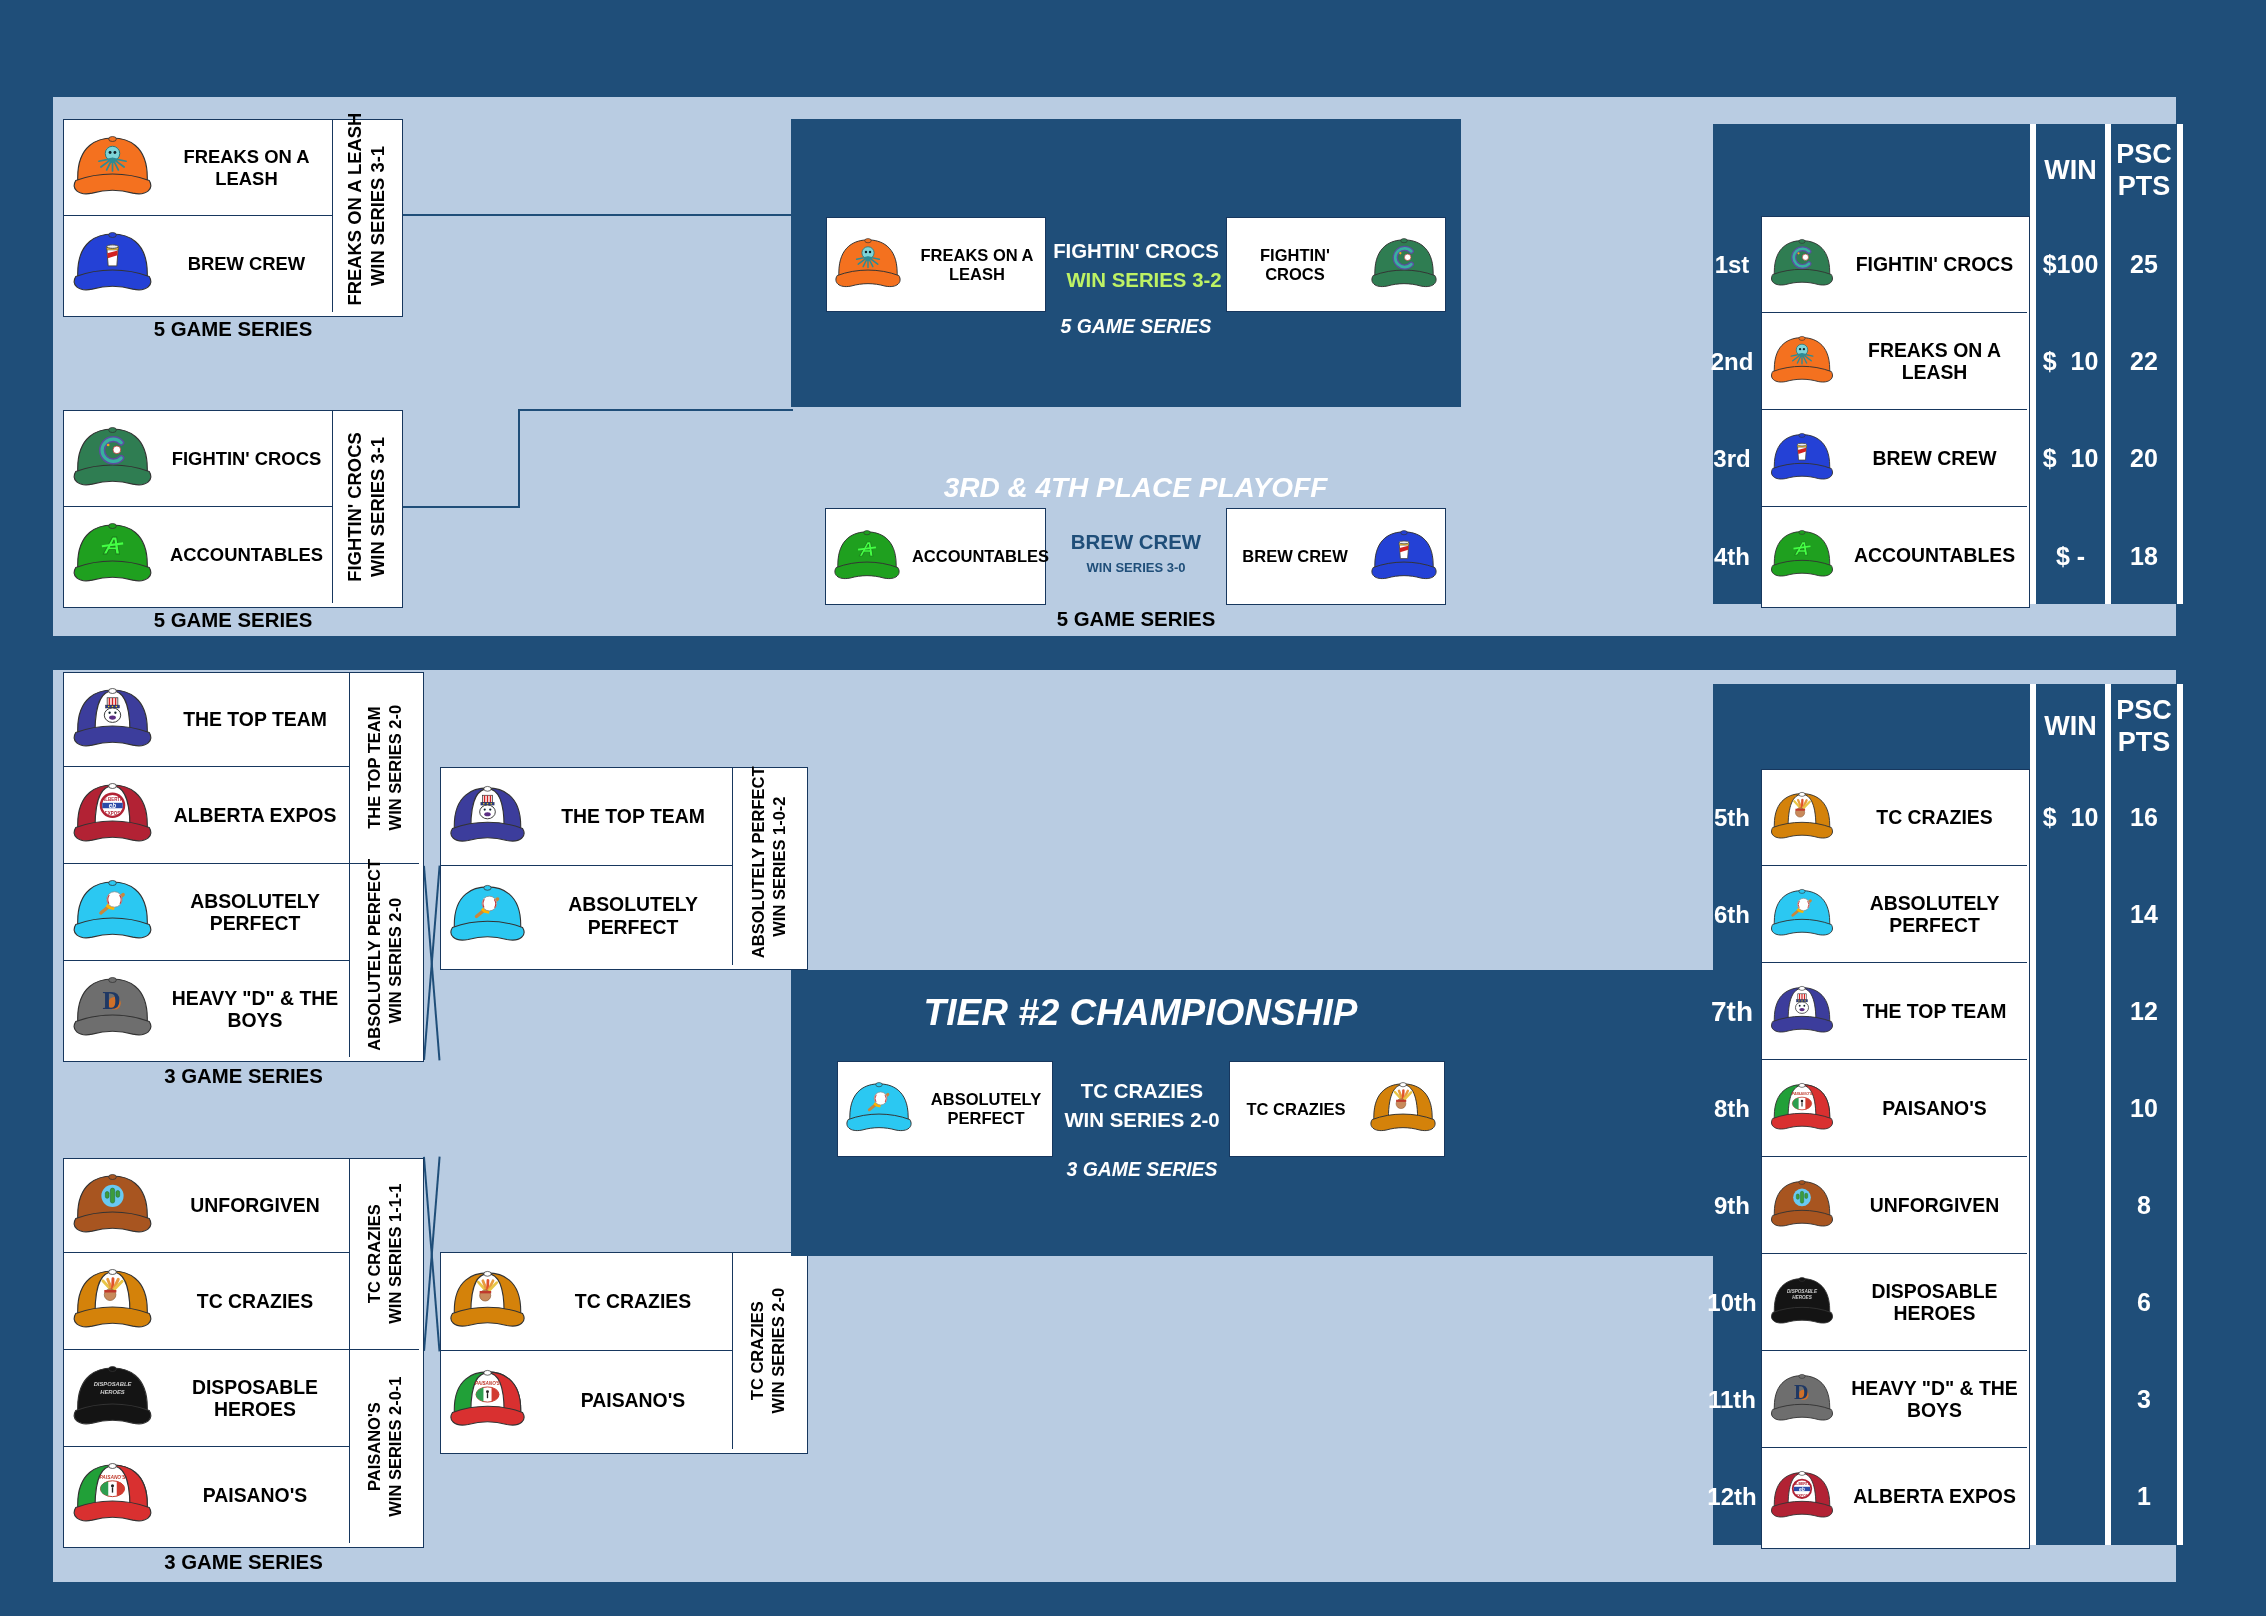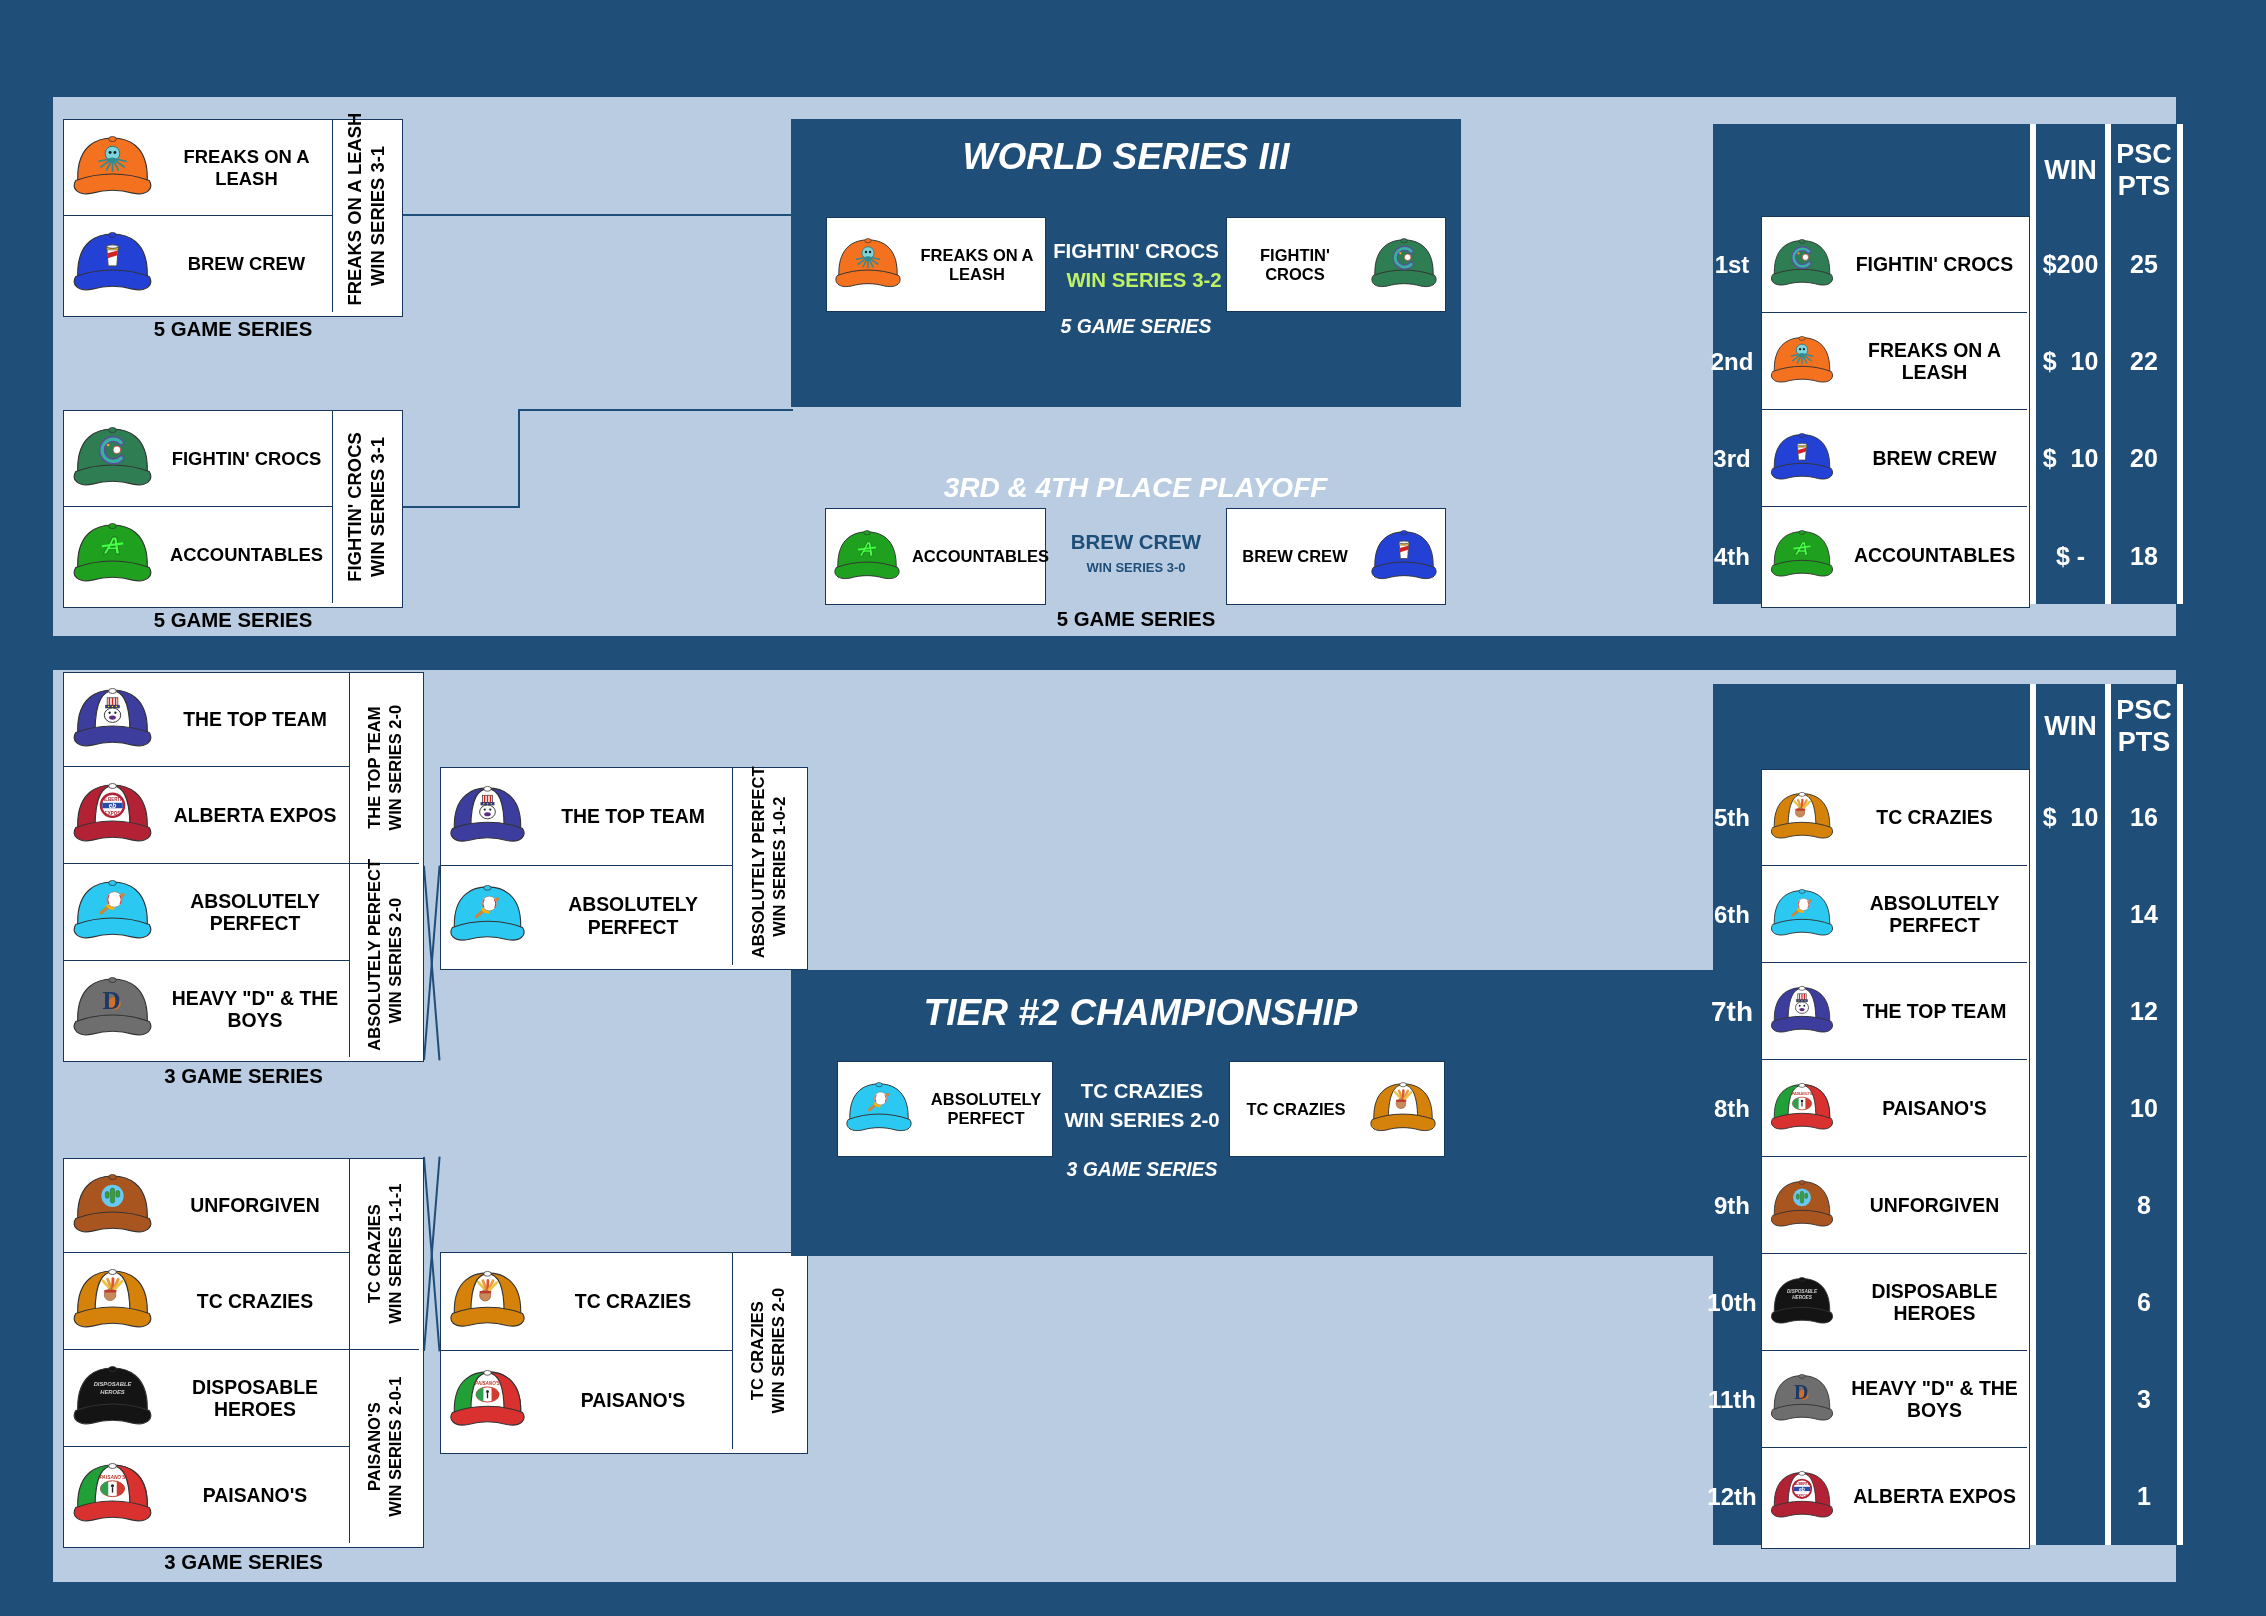--- a/index.html
+++ b/index.html
@@ -124,21 +124,20 @@
       <div class="wincol" style="left: 268px; top: 0px; width: 66px; height: 192px;">
         <div class="vtxt" style="width: 179px; font-size: 18.4px;">
           <div>FIGHTIN' CROCS</div>
           <div>WIN SERIES 3-1</div>
         </div>
       </div>
     </div>
     <div class="serieslbl" style="left: 63px; top: 318px; width: 340px; font-size: 20.4px;">5 GAME SERIES</div>
     <div class="serieslbl" style="left: 63px; top: 609px; width: 340px; font-size: 20.4px;">5 GAME SERIES</div>
     <div class="navy" style="left: 791px; top: 119px; width: 670px; height: 288px;"></div>
-    <div class="fpanel-title" style="left: 791px; top: 136px; width: 670px; font-size: 37px;">WORLD SERIES III</div>
     <div class="finalcell" style="left: 826px; top: 217px; width: 220px; height: 95px; flex-direction: row;">
       <div class="capwrap" style="width: 82px;">
         <svg viewBox="0 0 90 74" width="74" height="60">
     <path d="M9 47 C9 13 30 6 45 6 C60 6 81 13 81 47 L81 53 C57 44 33 44 9 53 Z" fill="#F4711F" stroke="#333" stroke-width="1.2"></path>
 
     <path d="M7 50 C31 41 59 41 83 50 C88 58 81 66 66 63 C52 59 38 59 24 63 C9 66 2 58 7 50 Z" fill="#F4711F" stroke="#333" stroke-width="1.2"></path>
     <ellipse cx="45" cy="7" rx="4" ry="2.6" fill="#F4711F" stroke="#333" stroke-width="0.8"></ellipse>
     <g transform="translate(28,13)">
             <circle cx="17" cy="9" r="7.5" fill="#7ED4D8" stroke="#22777D"></circle>
       <circle cx="14.5" cy="8" r="1.5" fill="#10222B"></circle>
@@ -608,21 +607,21 @@
     <g transform="translate(28,13)">
               <text x="17" y="23" text-anchor="middle" font-size="25" font-weight="bold" font-style="italic" fill="#44FF44" stroke="#1C7A1C" stroke-width="0.9">A</text>
       <path d="M6 15 L28 12" stroke="#44FF44" stroke-width="2.2"></path>
             </g>
   </svg>
         </div>
         <div class="tname" style="font-size: 19.4px;">ACCOUNTABLES</div>
       </div>
     </div>
     <div class="rank" style="left: 1704px; top: 216px; width: 56px; height: 97px; font-size: 24px;">1st</div>
-    <div class="valcell" style="left: 2036px; top: 216px; width: 69px; height: 97px; font-size: 25px;">$200</div>
+    <div class="valcell" style="left: 2036px; top: 216px; width: 69px; height: 97px; font-size: 25px;">$100</div>
     <div class="valcell" style="left: 2111px; top: 216px; width: 66px; height: 97px; font-size: 25px;">25</div>
     <div class="rank" style="left: 1704px; top: 313px; width: 56px; height: 97px; font-size: 24px;">2nd</div>
     <div class="valcell" style="left: 2036px; top: 313px; width: 69px; height: 97px; font-size: 25px;">$  10</div>
     <div class="valcell" style="left: 2111px; top: 313px; width: 66px; height: 97px; font-size: 25px;">22</div>
     <div class="rank" style="left: 1704px; top: 410px; width: 56px; height: 97px; font-size: 24px;">3rd</div>
     <div class="valcell" style="left: 2036px; top: 410px; width: 69px; height: 97px; font-size: 25px;">$  10</div>
     <div class="valcell" style="left: 2111px; top: 410px; width: 66px; height: 97px; font-size: 25px;">20</div>
     <div class="rank" style="left: 1704px; top: 508px; width: 56px; height: 97px; font-size: 24px;">4th</div>
     <div class="valcell" style="left: 2036px; top: 508px; width: 69px; height: 97px; font-size: 25px;">$ -</div>
     <div class="valcell" style="left: 2111px; top: 508px; width: 66px; height: 97px; font-size: 25px;">18</div>

